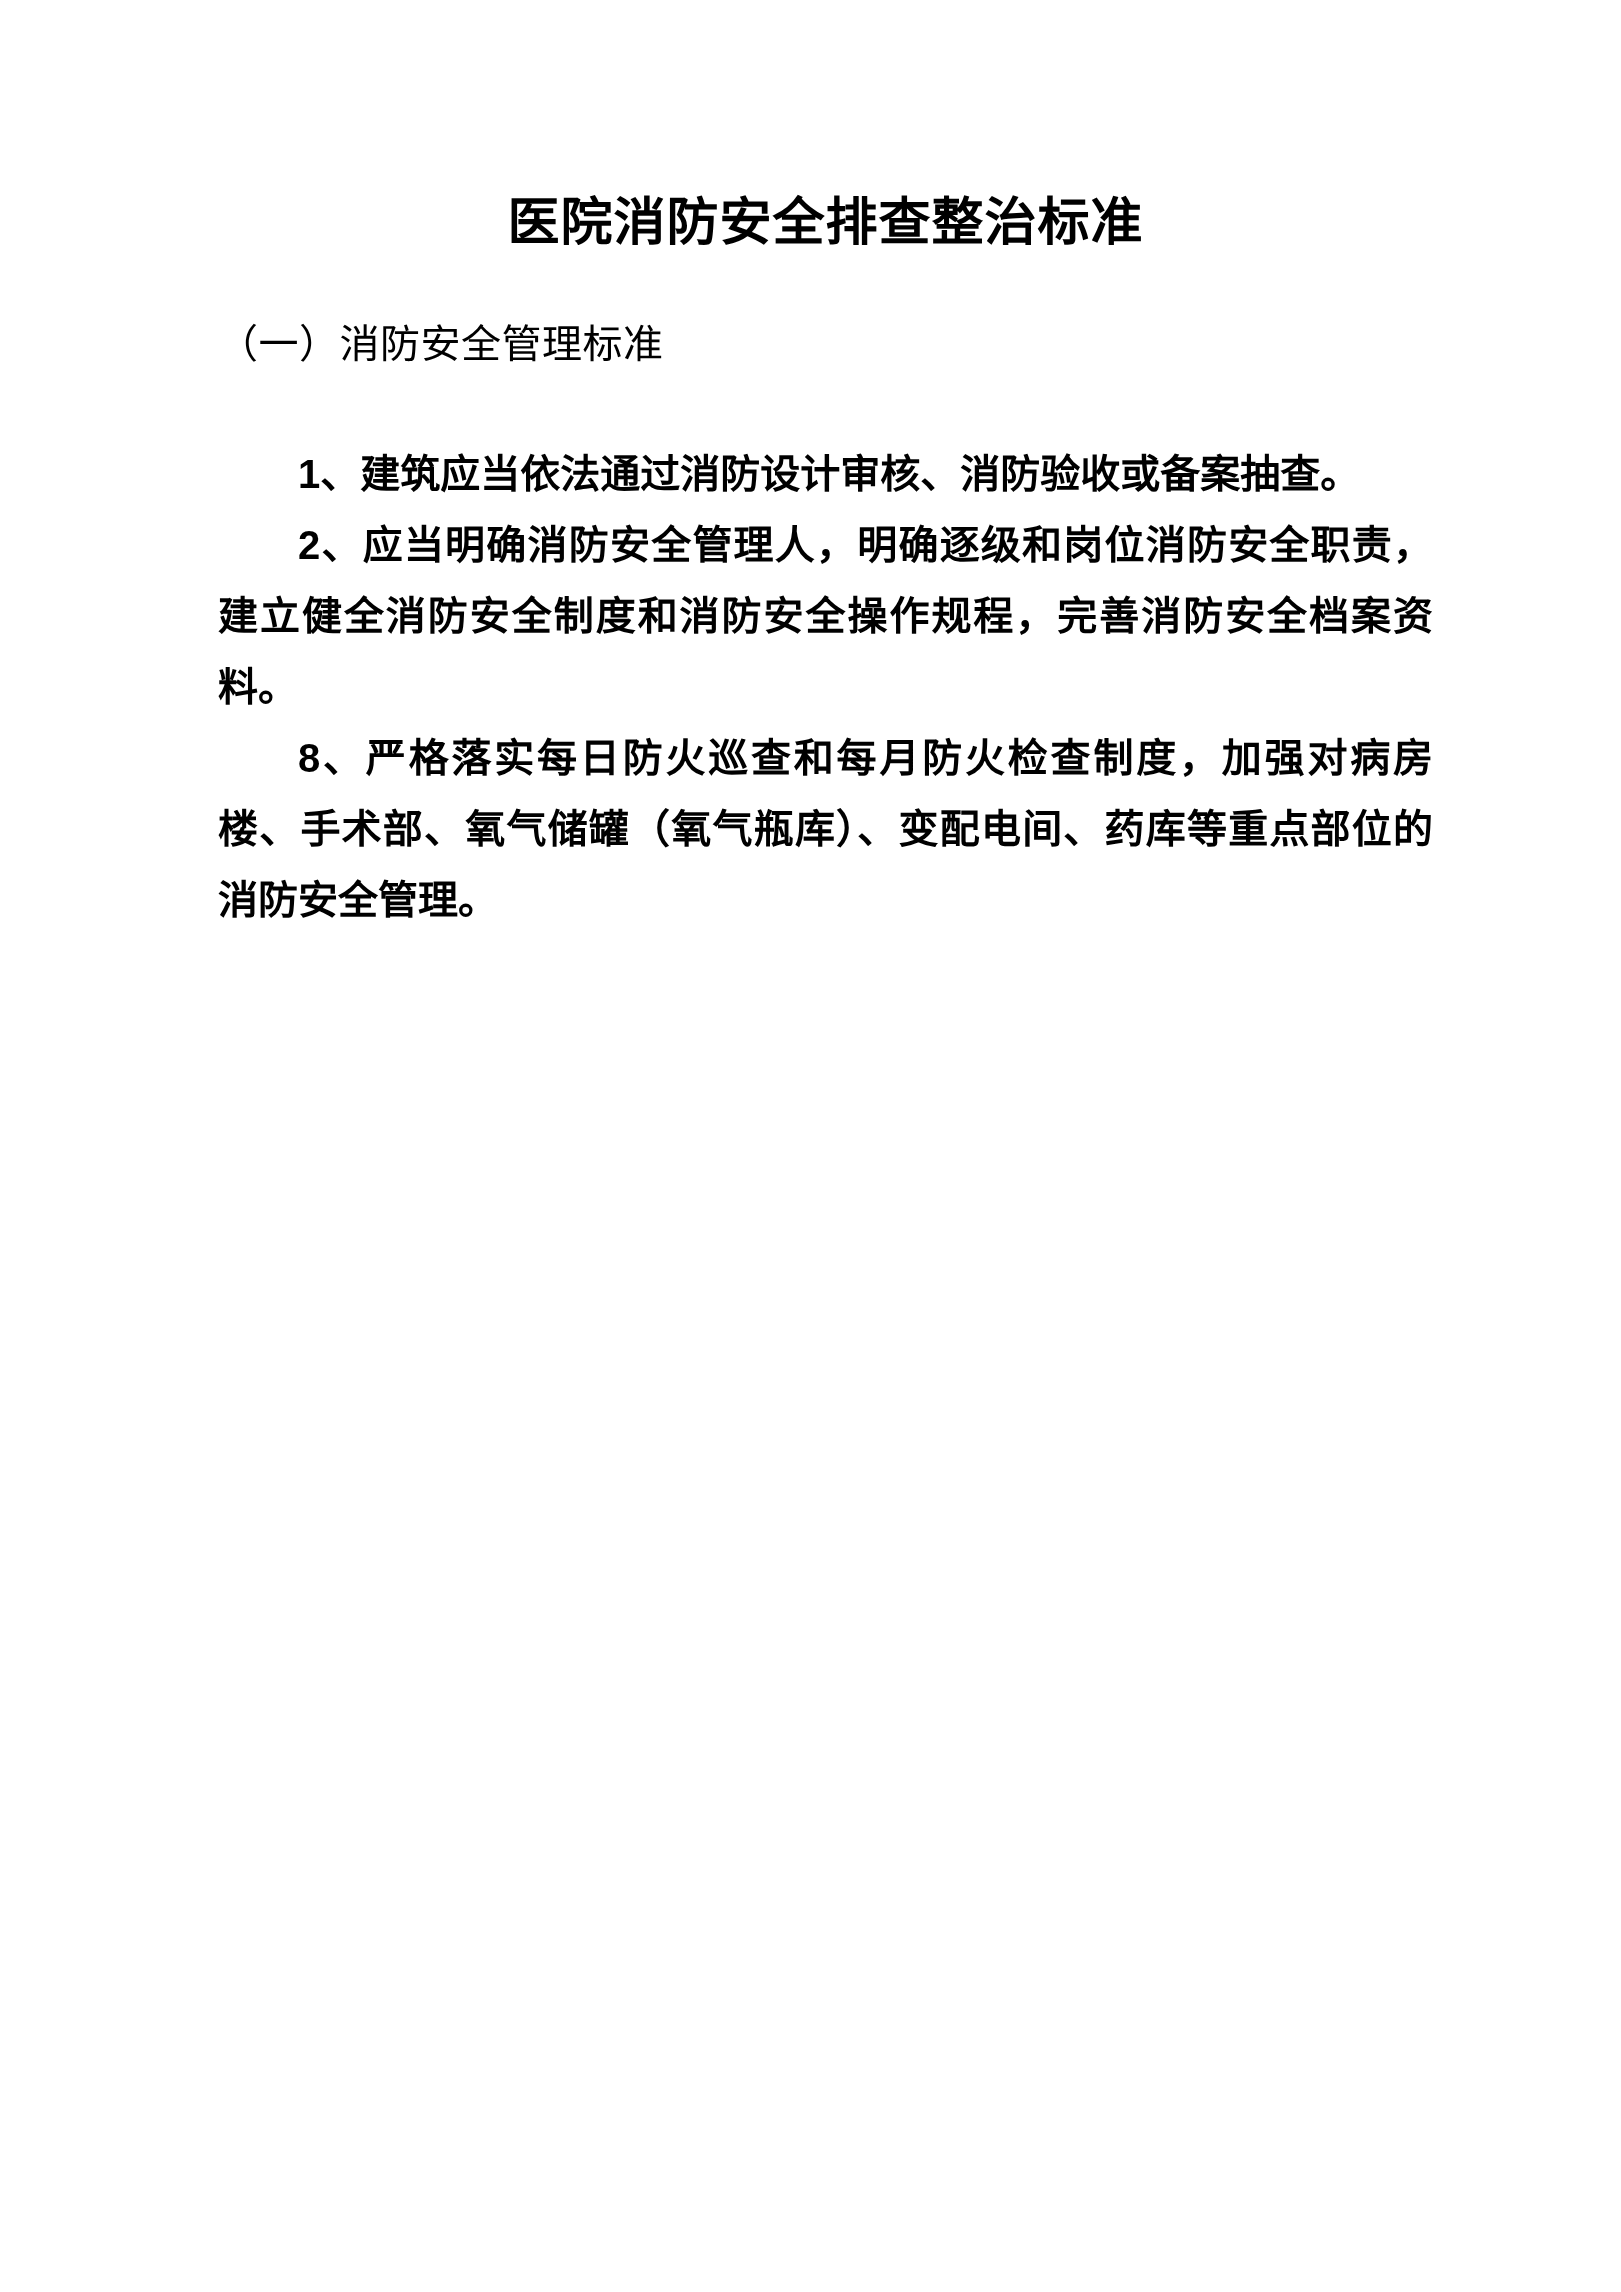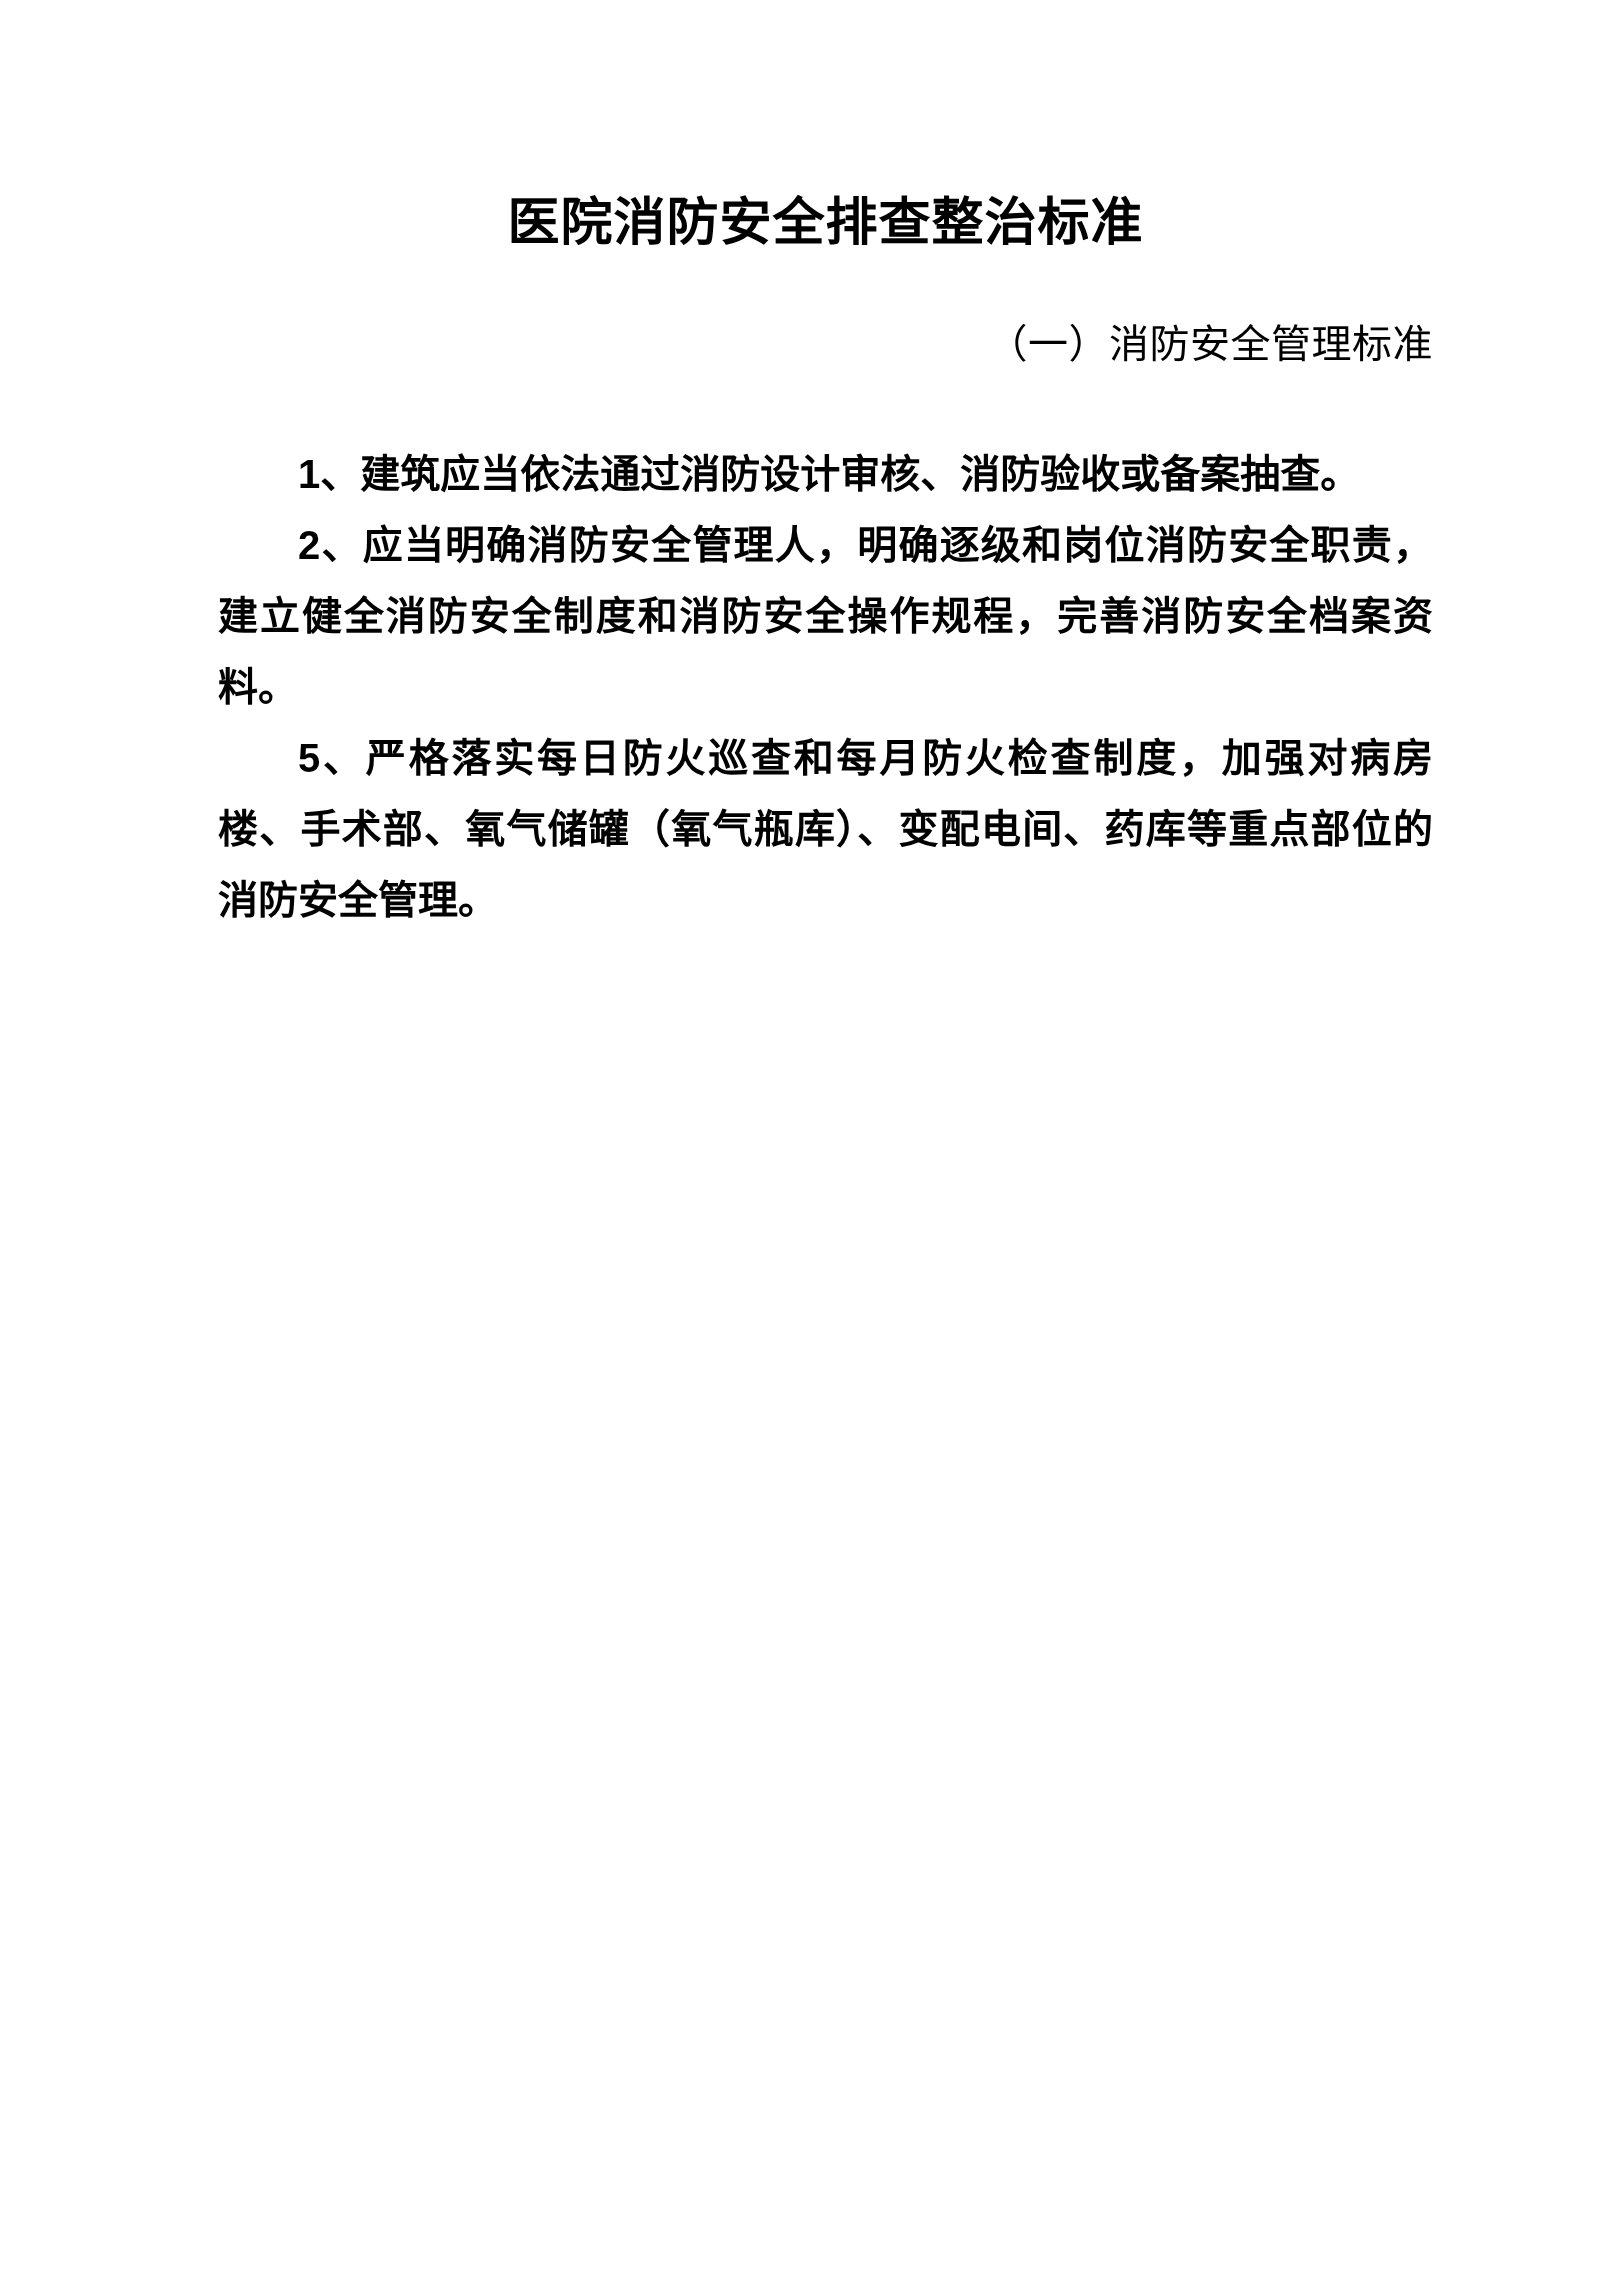--- a/index.html
+++ b/index.html
@@ -43,21 +43,21 @@
     font-size: 52px;
     line-height: 1.18;
     letter-spacing: 1px;
     white-space: nowrap;
   }
 
   
   .doc-subtitle {
     margin: 0;
     padding-top: 67px;
-    text-align: right;
+    text-align: left;
     font-family: "Liberation Sans", "DejaVu Sans", sans-serif;
     font-weight: 400;
     font-size: 40px;
     line-height: 1.2;
     letter-spacing: 0.5px;
     white-space: nowrap;
   }
 
   
   .body-block {
@@ -91,21 +91,21 @@
     <h1 class="doc-title">医院消防安全排查整治标准</h1>
 
     <h2 class="doc-subtitle">（一）消防安全管理标准</h2>
 
     <div class="body-block">
 
       <p class="para">1、建筑应当依法通过消防设计审核、消防验收或备案抽查。</p>
 
       <p class="para multiline">2、应当明确消防安全管理人，明确逐级和岗位消防安全职责，建立健全消防安全制度和消防安全操作规程，完善消防安全档案资料。</p>
 
-      <p class="para multiline">5、严格落实每日防火巡查和每月防火检查制度，加强对病房楼、手术部、氧气储罐（氧气瓶库）、变配电间、药库等重点部位的消防安全管理。</p>
+      <p class="para multiline">8、严格落实每日防火巡查和每月防火检查制度，加强对病房楼、手术部、氧气储罐（氧气瓶库）、变配电间、药库等重点部位的消防安全管理。</p>
 
 
 
 
 
     </div>
   </div>
 </div>
 
 

